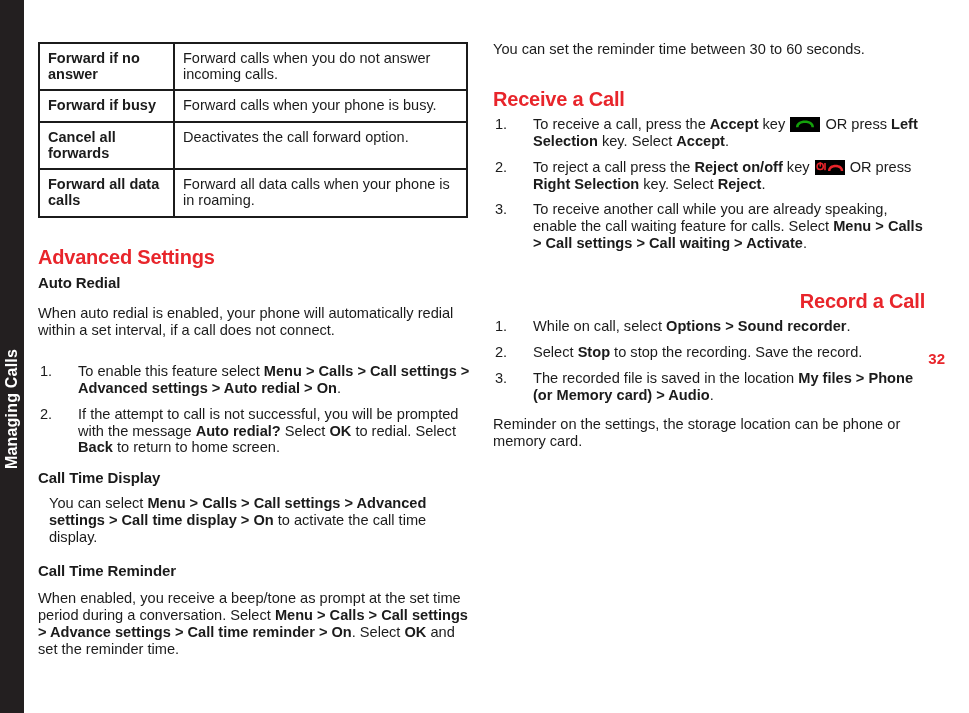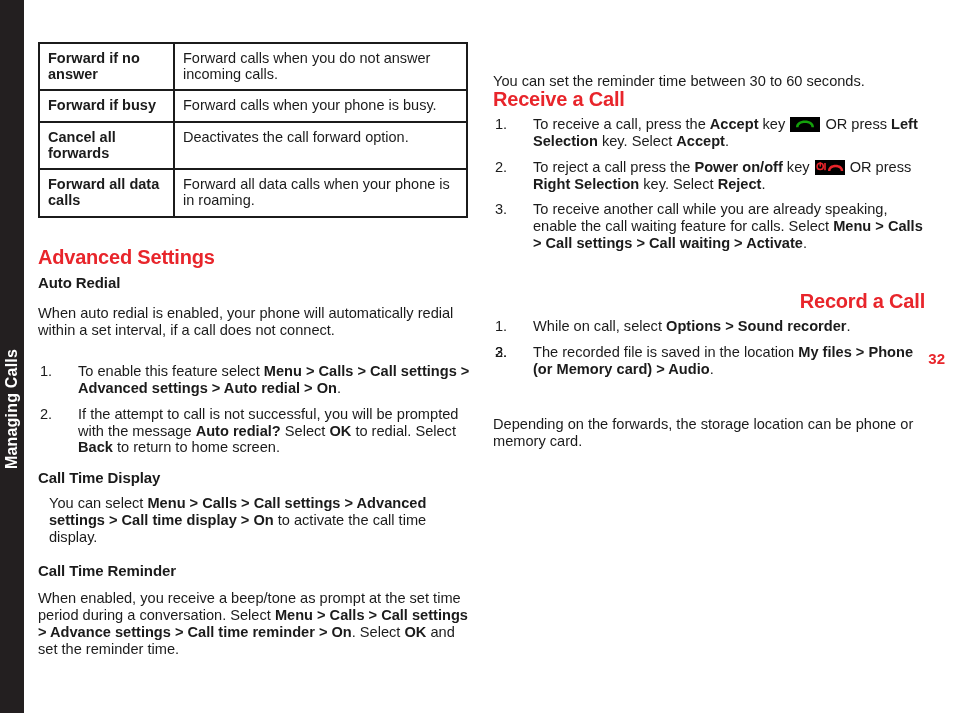--- a/index.html
+++ b/index.html
@@ -201,52 +201,52 @@
 
   <div class="blk" style="top:562px;">
     <h3 class="sub-heading">Call Time Reminder</h3>
     <p class="body" id="ctr-paragraph" style="margin-top:11px;">When enabled, you receive a beep/tone as prompt at the set time period during a conversation. Select <b>Menu &gt; Calls &gt; Call settings &gt; Advance settings &gt; Call time reminder &gt; On</b>. Select <b>OK</b> and set the reminder time.</p>
   </div>
 
 </div>
 
 <div class="column" id="right-column">
 
-  <div class="blk" style="top:41px;margin-top:32px;">
+  <div class="blk" style="top:41px;">
     <p class="body">You can set the reminder time between 30 to 60 seconds.</p>
   </div>
 
   <div class="blk" style="top:88px;">
     <h2 class="red-heading">Receive a Call</h2>
   </div>
 
   <div class="blk" style="top:116px;">
     <ol class="steps" id="receive-steps-list">
         <li><span class="num">1.</span><span>To receive a call, press the <b>Accept</b> key <span class="key-icon"><svg width="30" height="15" viewBox="0 0 30 15">
                 <path d="M6 10.2 C6 5.6 10 3.4 15 3.4 C20 3.4 24 5.6 24 10.2 L21.4 10.2 C21.4 7.6 18.6 6.1 15 6.1 C11.4 6.1 8.6 7.6 8.6 10.2 Z" fill="#14a00b"></path>
               </svg></span> OR press <b>Left Selection</b> key. Select <b>Accept</b>.</span></li>
-        <li><span class="num">2.</span><span>To reject a call press the <b>Power on/off</b> key <span class="key-icon"><svg width="30" height="15" viewBox="0 0 30 15">
+        <li><span class="num">2.</span><span>To reject a call press the <b>Reject on/off</b> key <span class="key-icon"><svg width="30" height="15" viewBox="0 0 30 15">
                 <path d="M13 11 C13 6.8 16.4 4.8 20.6 4.8 C24.8 4.8 28.2 6.8 28.2 11 L25.8 11 C25.8 8.6 23.6 7.3 20.6 7.3 C17.6 7.3 15.4 8.6 15.4 11 Z" fill="#e8252b"></path>
                 <circle cx="5.2" cy="6.4" r="3.1" fill="none" stroke="#e8252b" stroke-width="1.5"></circle>
                 <rect x="4.5" y="2.2" width="1.5" height="4.4" fill="#e8252b"></rect>
                 <rect x="9.2" y="3.0" width="1.6" height="7.2" fill="#e8252b"></rect>
               </svg></span> OR press <b>Right Selection</b> key. Select <b>Reject</b>.</span></li>
         <li><span class="num">3.</span><span>To receive another call while you are already speaking, enable the call waiting feature for calls. Select <b>Menu &gt; Calls &gt; Call settings &gt; Call waiting &gt; Activate</b>.</span></li>
       </ol>
   </div>
 
   <div class="blk" style="top:290px;text-align:right;">
     <h2 class="red-heading">Record a Call</h2>
   </div>
 
   <div class="blk" style="top:318px;">
     <ol class="steps" id="record-steps-list">
         <li><span class="num">1.</span><span>While on call, select <b>Options &gt; Sound recorder</b>.</span></li>
-        <li><span class="num">2.</span></li>
+        <li><span class="num">2.</span><span>Select <b>Stop</b> to stop the recording. Save the record.</span></li>
         <li><span class="num">3.</span><span>The recorded file is saved in the location <b>My files &gt; Phone (or Memory card) &gt; Audio</b>.</span></li>
       </ol>
   </div>
 
   <div class="blk" style="top:416px;">
-    <p class="body">Depending on the forwards, the storage location can be phone or memory card.</p>
+    <p class="body">Reminder on the settings, the storage location can be phone or memory card.</p>
   </div>
 
 </div>
 
 </body></html>

